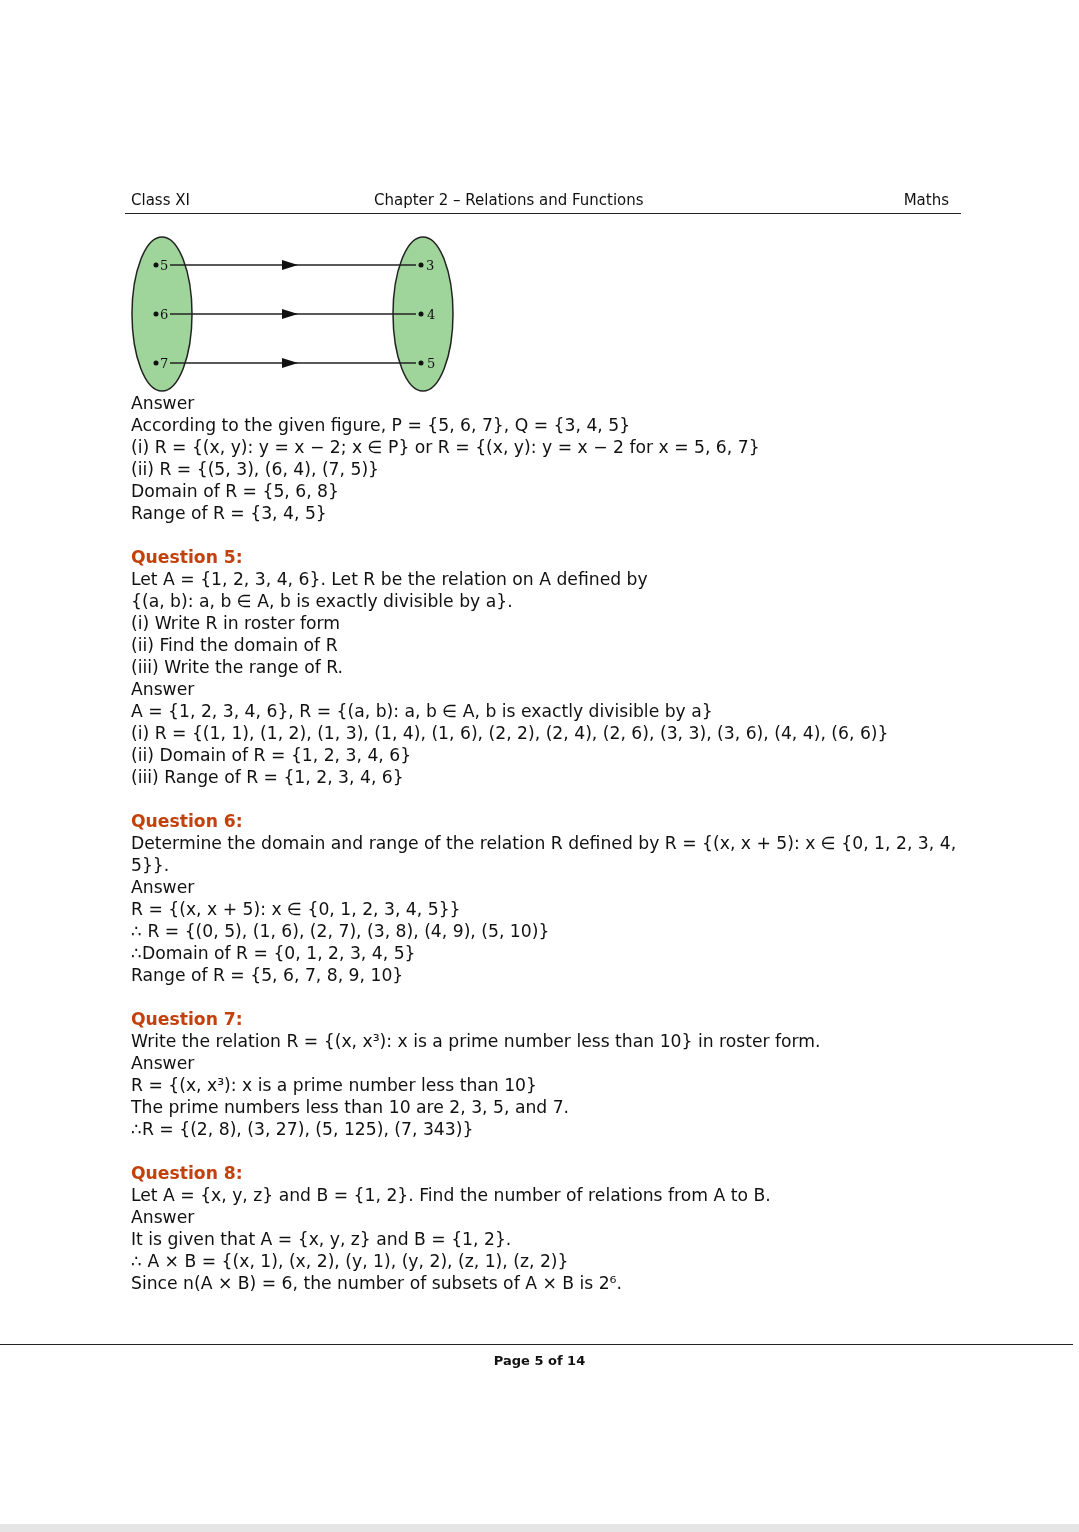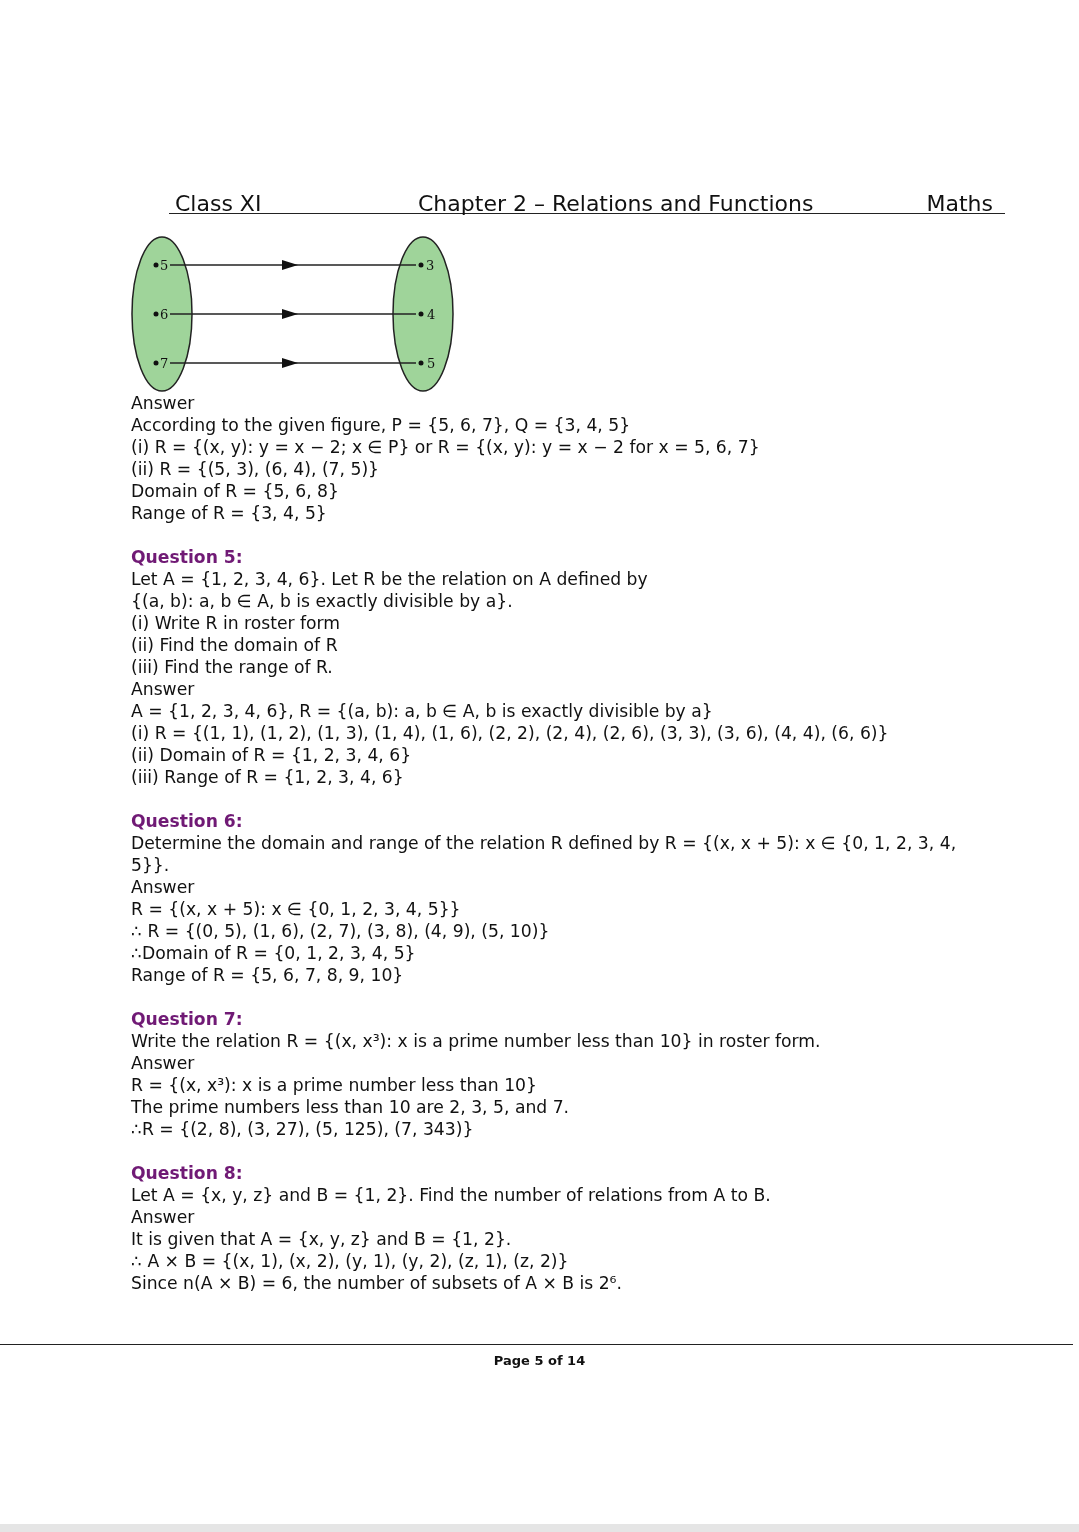--- a/index.html
+++ b/index.html
@@ -1,29 +1,29 @@
 <!DOCTYPE html>
 <html><head>
 <meta charset="utf-8">
 <style>
   html, body { margin: 0; padding: 0; background: #ffffff; }
   body { width: 1079px; height: 1532px; position: relative; overflow: hidden;
          font-family: "DejaVu Sans", sans-serif; color: #111; }
   .header { position: absolute; left: 125px; top: 191px; width: 836px; height: 22px;
-            border-bottom: 1.5px solid #222; font-size: 22px; margin-left: 44px; }
+            border-bottom: 1.5px solid #222; font-size: 15px; }
   .header span { position: absolute; top: 0; }
   .h-left { left: 6px; }
   .h-center { left: 249px; text-align: center; }
   .h-right { right: 12px; }
   .diagram { position: absolute; left: 128px; top: 233px; width: 340px; height: 162px; }
   .content { position: absolute; left: 131px; top: 392px; width: 830px;
              font-size: 17.2px; line-height: 22px; }
   .line { white-space: nowrap; }
   .wrap { white-space: normal; }
-  .q-title { color: #701a75; font-weight: bold; }
+  .q-title { color: #c2410c; font-weight: bold; }
   .gap { height: 22px; }
   .footer-rule { position: absolute; left: 0; top: 1344px; width: 1073px; height: 0;
                  border-top: 1.5px solid #222; }
   .footer { position: absolute; left: 0; top: 1353px; width: 1079px; text-align: center;
             font-size: 13px; font-weight: bold; }
   .bottom-bar { position: absolute; left: 0; top: 1524px; width: 1079px; height: 8px; background: #e5e5e5; }
 </style>
 </head>
 <body>
 
@@ -72,21 +72,21 @@
     <div class="line">Range of R = {3, 4, 5}</div>
   </section>
   <div class="gap"></div>
 
   <section>
     <div class="line q-title">Question 5:</div>
     <div class="line">Let A = {1, 2, 3, 4, 6}. Let R be the relation on A defined by</div>
     <div class="line">{(a, b): a, b ∈ A, b is exactly divisible by a}.</div>
     <div class="line">(i) Write R in roster form</div>
     <div class="line">(ii) Find the domain of R</div>
-    <div class="line">(iii) Find the range of R.</div>
+    <div class="line">(iii) Write the range of R.</div>
     <div class="line">Answer</div>
     <div class="line">A = {1, 2, 3, 4, 6}, R = {(a, b): a, b ∈ A, b is exactly divisible by a}</div>
     <div class="wrap">(i) R = {(1, 1), (1, 2), (1, 3), (1, 4), (1, 6), (2, 2), (2, 4), (2, 6), (3, 3), (3, 6), (4, 4), (6, 6)}</div>
     <div class="line">(ii) Domain of R = {1, 2, 3, 4, 6}</div>
     <div class="line">(iii) Range of R = {1, 2, 3, 4, 6}</div>
   </section>
   <div class="gap"></div>
 
   <section>
     <div class="line q-title">Question 6:</div>

